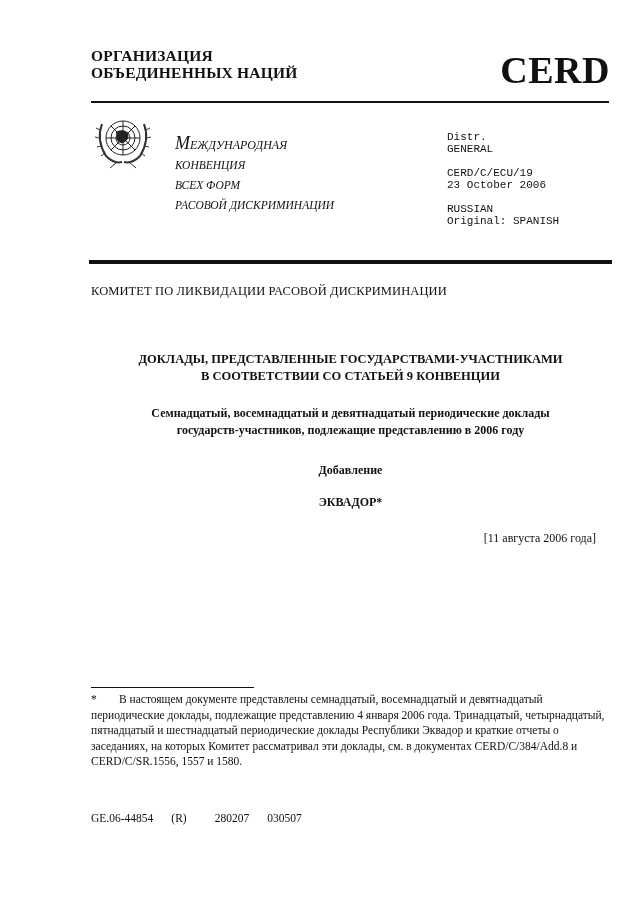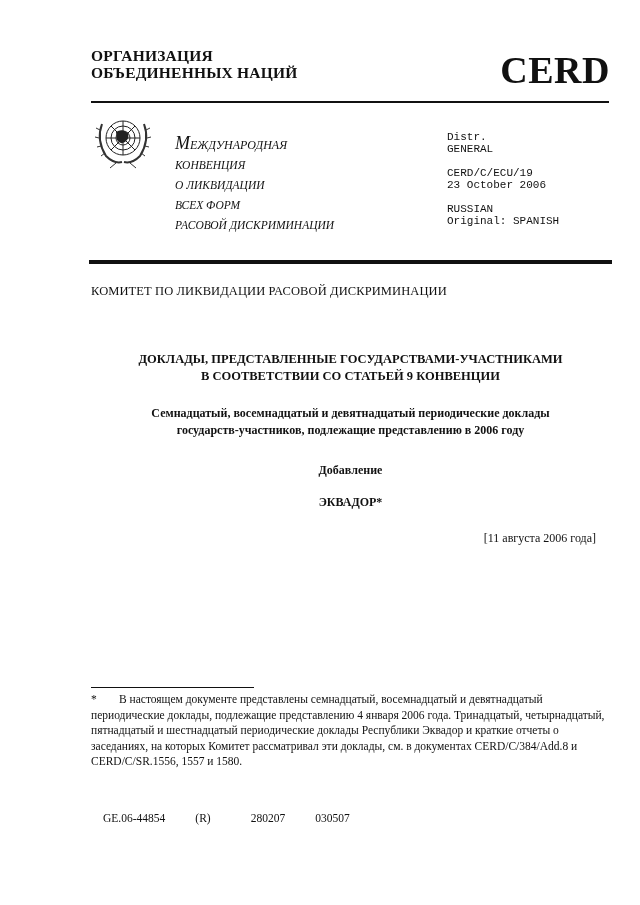--- a/index.html
+++ b/index.html
@@ -19,21 +19,21 @@
   .center-block { left: 89px; width: 523px; text-align: center; font-weight: bold; }
   .t1 { top: 351px; font-size: 12.5px; line-height: 17px; }
   .t2 { top: 405px; font-size: 12px; line-height: 17px; }
   .t3 { top: 463px; font-size: 12px; }
   .t4 { top: 495px; font-size: 12px; text-align: center; }
   .date { right: 44px; top: 531px; font-size: 12px; }
   .fn-rule { left: 91px; top: 687px; width: 163px; height: 1px; background: #111; }
   .footnote { left: 91px; top: 692px; width: 520px; font-size: 11.5px; line-height: 15.5px; }
   .footnote .star { display: inline-block; width: 28px; }
   .job { left: 91px; top: 812px; font-size: 11.5px; word-spacing: 0; }
-  .job span { margin-right: 18px; margin-left: 12px; }
+  .job span { margin-right: 18px; }
 </style>
 </head>
 <body>
 
 <div class="abs org">
   <div>ОРГАНИЗАЦИЯ</div>
   <div>ОБЪЕДИНЕННЫХ НАЦИЙ</div>
 </div>
 <div class="abs cerd">CERD</div>
 <div class="abs rule-thin"></div>
@@ -65,21 +65,20 @@
         <line x1="49" y1="41" x2="53" y2="44"></line>
       <line x1="24" y1="51" x2="18" y2="56"></line>
         <line x1="38" y1="51" x2="44" y2="56"></line>
     </g>
   </svg>
 </div>
 
 <div class="abs conv">
   <div><span class="first">М</span><span class="first-rest">ЕЖДУНАРОДНАЯ</span></div>
   <div>КОНВЕНЦИЯ</div>
-  <div>О ЛИКВИДАЦИИ</div>
   <div>ВСЕХ ФОРМ</div>
   <div>РАСОВОЙ ДИСКРИМИНАЦИИ</div>
 </div>
 
 <div class="abs distr">
   <div>Distr.</div>
   <div>GENERAL</div>
   <div class="gap"></div>
   <div>CERD/C/ECU/19</div>
   <div>23 October 2006</div>

